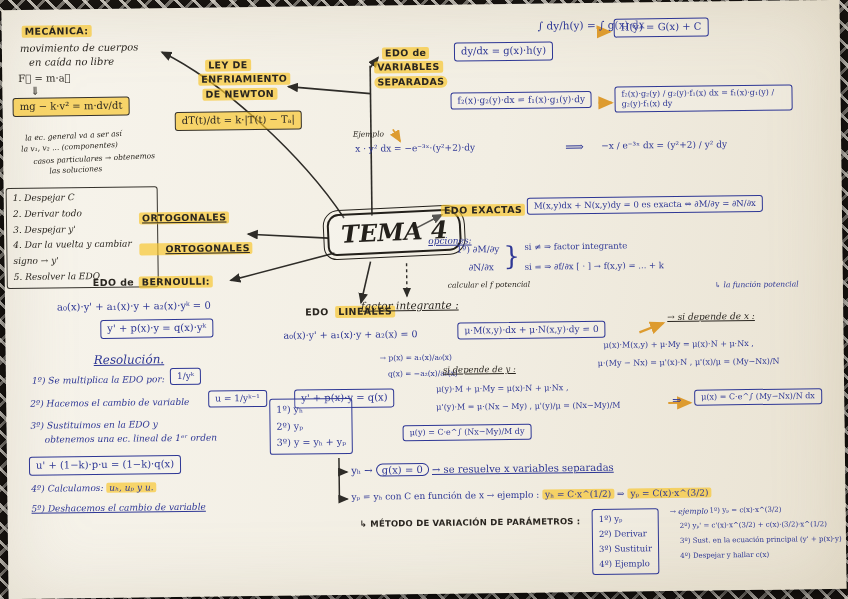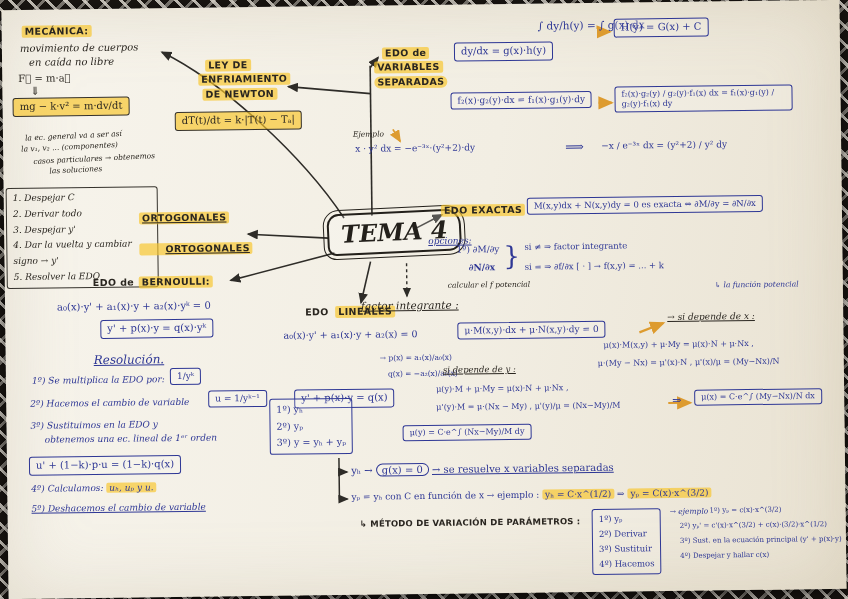--- a/index.html
+++ b/index.html
@@ -105,21 +105,21 @@
     <div class="t box hl blue" style="left:612px;top:84px;width:178px;white-space:normal;font-size:8px;">f₂(x)·g₂(y) / g₂(y)·f₁(x) dx  =  f₁(x)·g₁(y) / g₂(y)·f₁(x) dy</div>
     <div class="t hw ink tiny" style="left:350px;top:124px;">Ejemplo</div>
     <div class="t blue" style="left:352px;top:138px;font-size:9px;">x · y² dx = −e⁻³ˣ·(y²+2)·dy</div>
     <div class="t blue" style="left:562px;top:136px;font-size:13px;">⟹</div>
     <div class="t blue" style="left:598px;top:138px;font-size:9px;">−x / e⁻³ˣ dx = (y²+2) / y²  dy</div>
 
     <div class="t cap hl" style="left:437px;top:200px;">EDO EXACTAS</div>
     <div class="t box hl blue" style="left:523px;top:194px;font-size:8.5px;">M(x,y)dx + N(x,y)dy = 0   es exacta ⇔ ∂M/∂y = ∂N/∂x</div>
     <div class="t hw blue ul" style="left:424px;top:231px;font-size:9px;">opciones:</div>
     <div class="t blue" style="left:452px;top:240px;font-size:9px;">1º)  ∂M/∂y</div>
-    <div class="t blue" style="left:464px;top:258px;font-size:9px;font-weight:bold;">∂N/∂x</div>
+    <div class="t blue" style="left:464px;top:258px;font-size:9px;">∂N/∂x</div>
     <div class="t blue" style="left:499px;top:236px;font-size:26px;">}</div>
     <div class="t blue" style="left:520px;top:238px;font-size:8.5px;">si ≠ ⇒ factor integrante</div>
     <div class="t blue" style="left:520px;top:258px;font-size:8.5px;">si = ⇒ ∂f/∂x [ · ] → f(x,y) = ... + k</div>
     <div class="t hw ink tiny" style="left:443px;top:276px;">calcular el f potencial</div>
     <div class="t hw blue tiny" style="left:710px;top:279px;">↳ la función potencial</div>
 
     <div class="t cap ink" style="left:88px;top:268px;">EDO de</div>
     <div class="t cap hl" style="left:134px;top:268px;">BERNOULLI:</div>
     <div class="t blue" style="left:52px;top:292px;">a₀(x)·y' + a₁(x)·y + a₂(x)·yᵏ = 0</div>
     <div class="t box hl blue" style="left:95px;top:311px;">y' + p(x)·y = q(x)·yᵏ</div>
@@ -170,21 +170,21 @@
       <span>yₚ = yₕ con C en función de x → ejemplo :</span>
       <span class="hl">yₕ = C·x^(1/2)</span>
       <span>⇒</span>
       <span class="hl">yₚ = C(x)·x^(3/2)</span>
     </div>
     <div class="t cap ink" style="left:352px;top:513px;font-size:8.5px;letter-spacing:.2px;">↳ MÉTODO DE VARIACIÓN DE PARÁMETROS :</div>
     <div class="t box steps-box blue" style="left:584px;top:506px;font-size:8.5px;">
       <div>1º) yₚ</div>
       <div>2º) Derivar</div>
       <div>3º) Sustituir</div>
-      <div>4º) Hacemos</div>
+      <div>4º) Ejemplo</div>
     </div>
     <div class="t hw blue" style="left:662px;top:505px;font-size:7.5px;">→ ejemplo</div>
     <div class="t blue" style="left:702px;top:505px;font-size:7px;">1º) yₚ = c(x)·x^(3/2)</div>
     <div class="t blue" style="left:672px;top:520px;font-size:7px;">2º) yₚ' = c'(x)·x^(3/2) + c(x)·(3/2)·x^(1/2)</div>
     <div class="t blue" style="left:672px;top:535px;font-size:7px;">3º) Sust. en la ecuación principal (y' + p(x)·y)</div>
     <div class="t blue" style="left:672px;top:550px;font-size:7px;">4º) Despejar y hallar c(x)</div>
 
   </div>
 </div>
 

